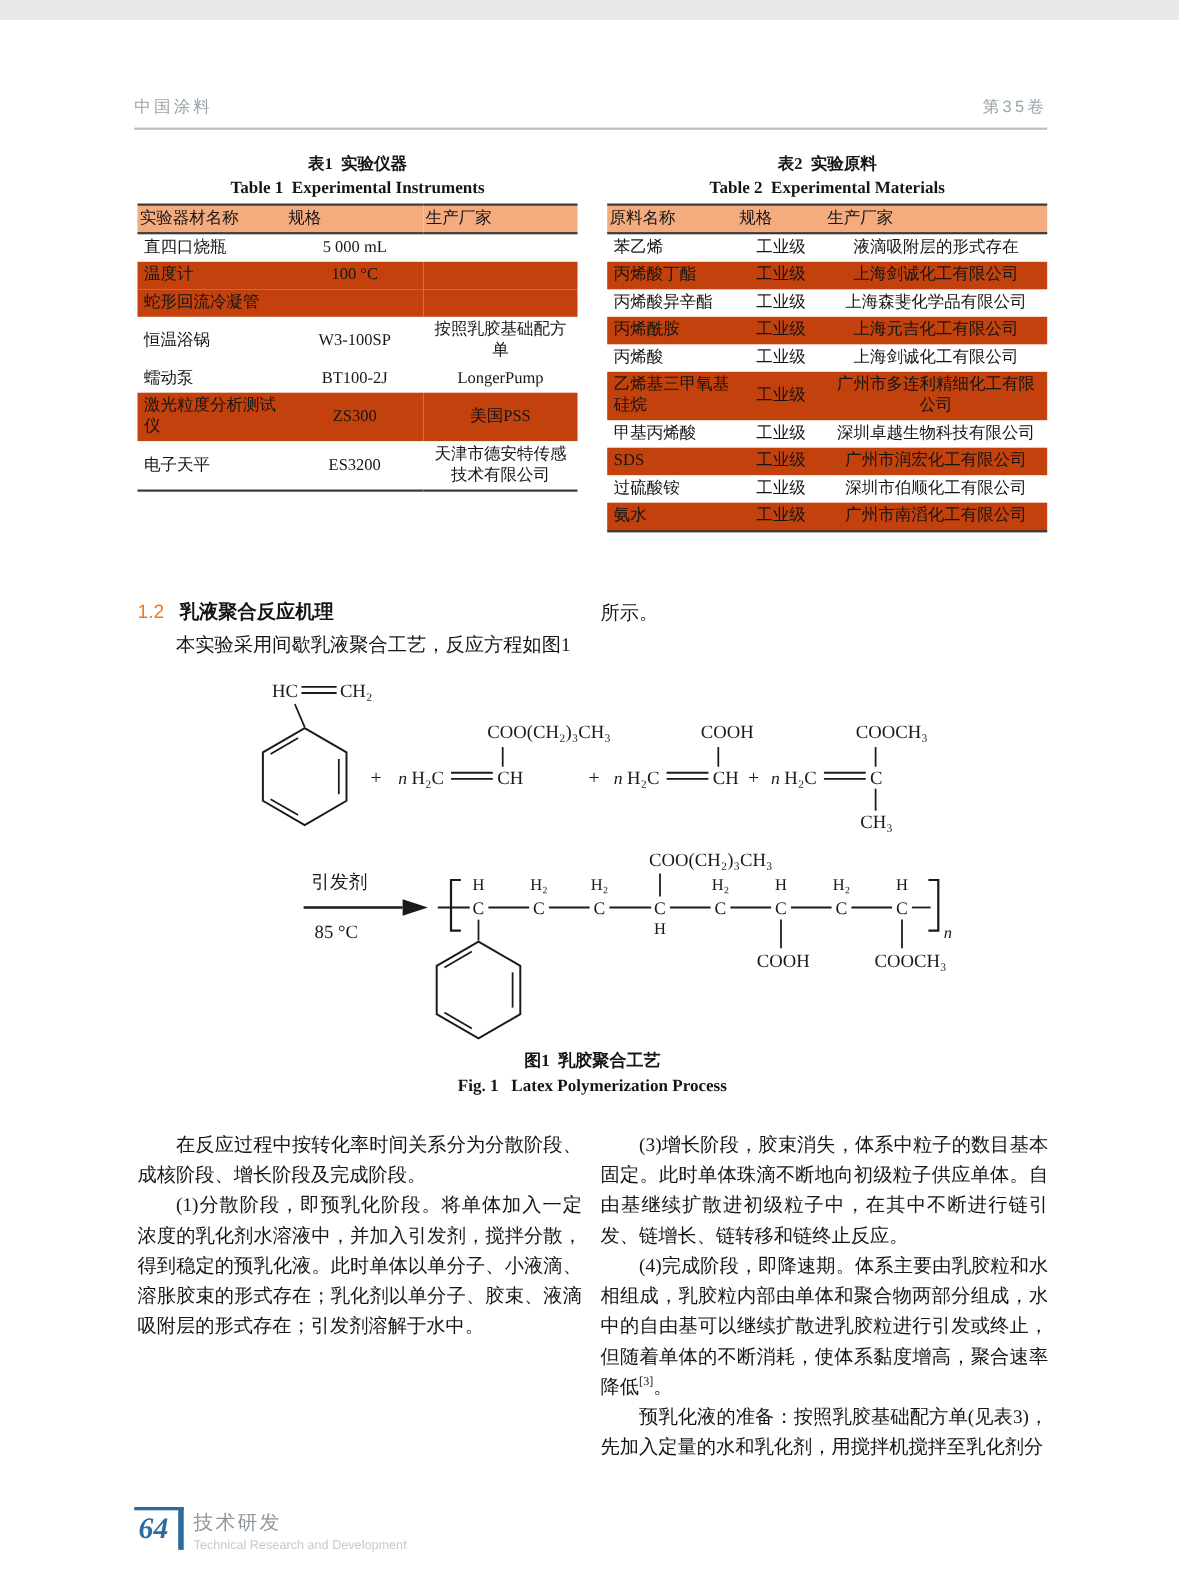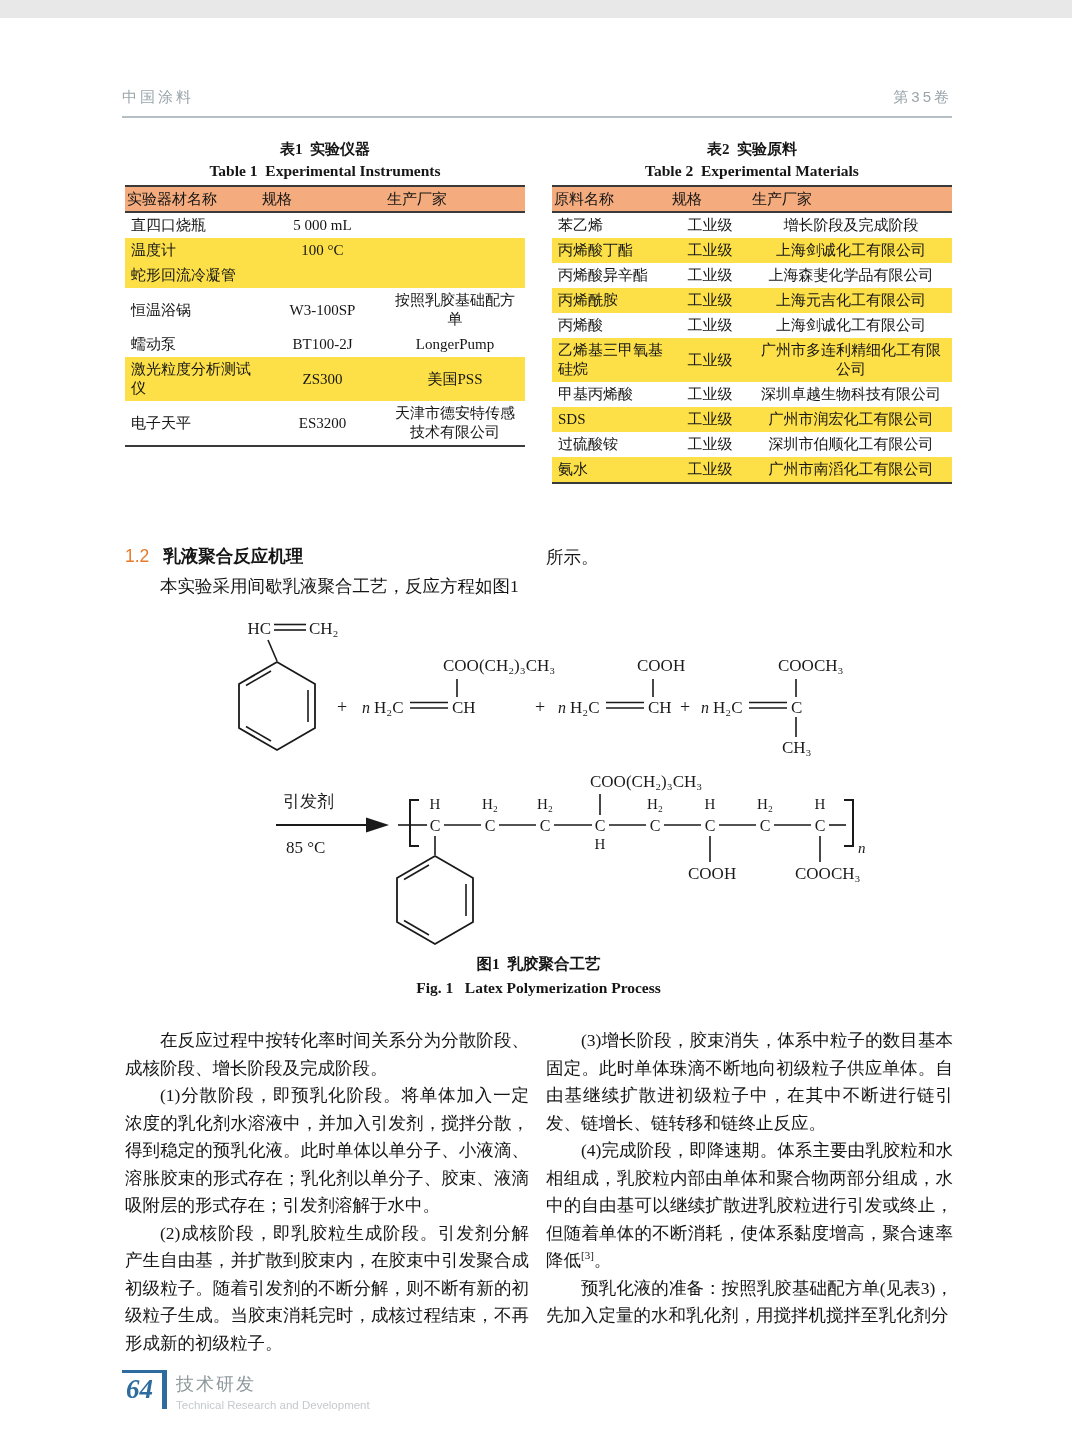--- a/index.html
+++ b/index.html
@@ -17,21 +17,21 @@
   .tblwrap.t1{left:125px;}
   .tblwrap.t2{left:552px;}
   .tbl-cap-cn{text-align:center;font-weight:bold;font-size:15px;white-space:pre;}
   .tbl-cap-en{text-align:center;font-weight:bold;font-size:15.5px;white-space:pre;margin-top:3px;}
   table.datatable{border-collapse:collapse;width:100%;margin-top:5px;
     border-top:2.5px solid #3a3a3a;border-bottom:2.5px solid #3a3a3a;font-size:15px;}
   table.datatable thead tr{background:#f4ac7e;border-bottom:2px solid #3a3a3a;}
   table.datatable th{font-weight:normal;text-align:left;padding:3px 2px;line-height:18px;}
   table.datatable td{text-align:center;padding:3px 6px;line-height:19px;vertical-align:middle;}
   table.datatable td:first-child{text-align:left;}
-  table.datatable tbody tr.shaded{background:#fde047;border-radius:11px;}
+  table.datatable tbody tr.shaded{background:#c2410c;border-radius:11px;}
 
   
   .sec12{position:absolute;left:125px;top:524px;width:402px;font-size:17.5px;line-height:28px;}
   .sec-num{color:#e87b2a;font-family:"Liberation Sans",sans-serif;margin-right:14px;}
   .sec12 .sec-title{font-weight:bold;}
   .sec12 .intro{text-indent:2em;margin:2px 0 0 0;}
   .suoshi{position:absolute;left:546px;top:527px;font-size:17.5px;}
 
   
   .figure-svg{position:absolute;left:140px;top:585px;}
@@ -144,21 +144,21 @@
           <tr>
             <th>原料名称</th>
             <th>规格</th>
             <th>生产厂家</th>
           </tr>
         </thead>
       <tbody>
           <tr>
             <td>苯乙烯</td>
             <td>工业级</td>
-            <td>增长阶段及完成阶段</td>
+            <td>液滴吸附层的形式存在</td>
           </tr>
           <tr class="shaded">
             <td>丙烯酸丁酯</td>
             <td>工业级</td>
             <td>上海剑诚化工有限公司</td>
           </tr>
           <tr>
             <td>丙烯酸异辛酯</td>
             <td>工业级</td>
             <td>上海森斐化学品有限公司</td>
@@ -305,21 +305,20 @@
   </svg>
 
   <div class="fig-caps">
     <div class="fig-cap-cn">图1  乳胶聚合工艺</div>
     <div class="fig-cap-en">Fig. 1   Latex Polymerization Process</div>
   </div>
 
   <div class="col left">
     <p>在反应过程中按转化率时间关系分为分散阶段、成核阶段、增长阶段及完成阶段。</p>
     <p>(1)分散阶段，即预乳化阶段。将单体加入一定浓度的乳化剂水溶液中，并加入引发剂，搅拌分散，得到稳定的预乳化液。此时单体以单分子、小液滴、溶胀胶束的形式存在；乳化剂以单分子、胶束、液滴吸附层的形式存在；引发剂溶解于水中。</p>
-    <p>(2)成核阶段，即乳胶粒生成阶段。引发剂分解产生自由基，并扩散到胶束内，在胶束中引发聚合成初级粒子。随着引发剂的不断分解，则不断有新的初级粒子生成。当胶束消耗完时，成核过程结束，不再形成新的初级粒子。</p>
   </div>
 
   <div class="col right">
     <p>(3)增长阶段，胶束消失，体系中粒子的数目基本固定。此时单体珠滴不断地向初级粒子供应单体。自由基继续扩散进初级粒子中，在其中不断进行链引发、链增长、链转移和链终止反应。</p>
     <p><span>(4)完成阶段，即降速期。体系主要由乳胶粒和水相组成，乳胶粒内部由单体和聚合物两部分组成，水中的自由基可以继续扩散进乳胶粒进行引发或终止，但随着单体的不断消耗，使体系黏度增高，聚合速率降低</span><sup>[3]</sup><span>。</span></p>
     <p>预乳化液的准备：按照乳胶基础配方单(见表3)，先加入定量的水和乳化剂，用搅拌机搅拌至乳化剂分</p>
   </div>
 
   <div class="footer">
     <div class="pagebox">

